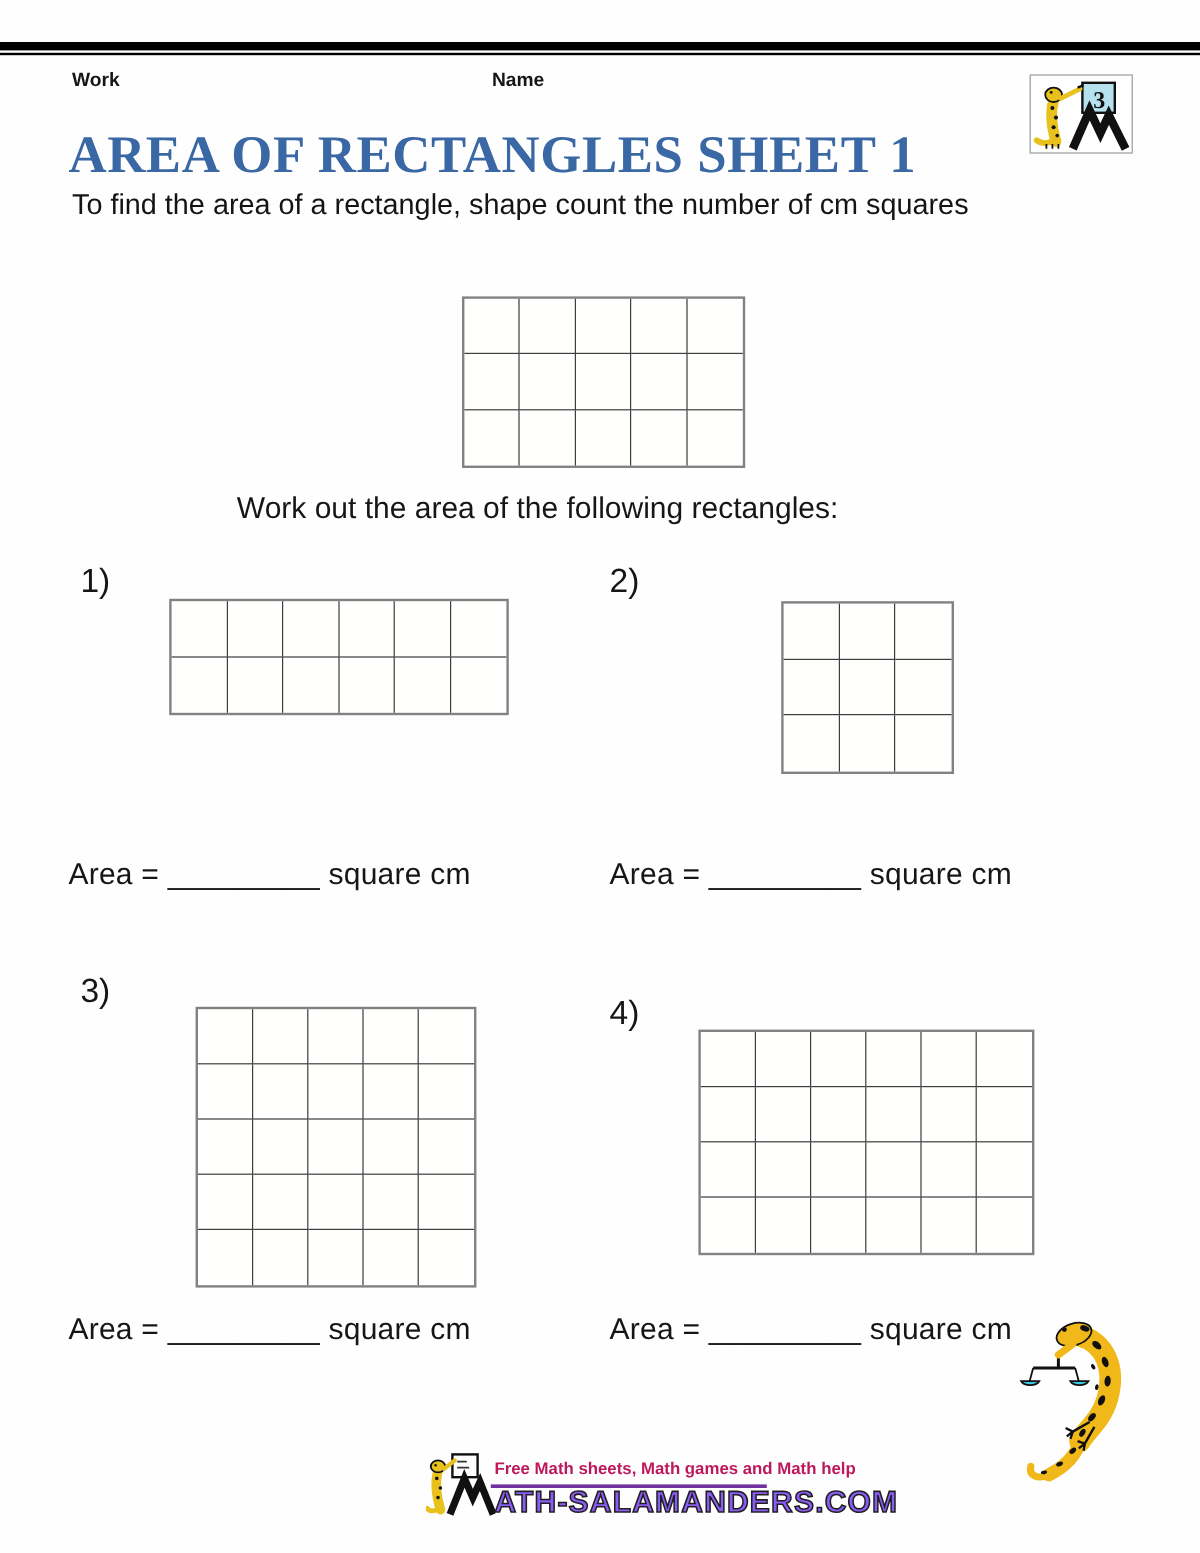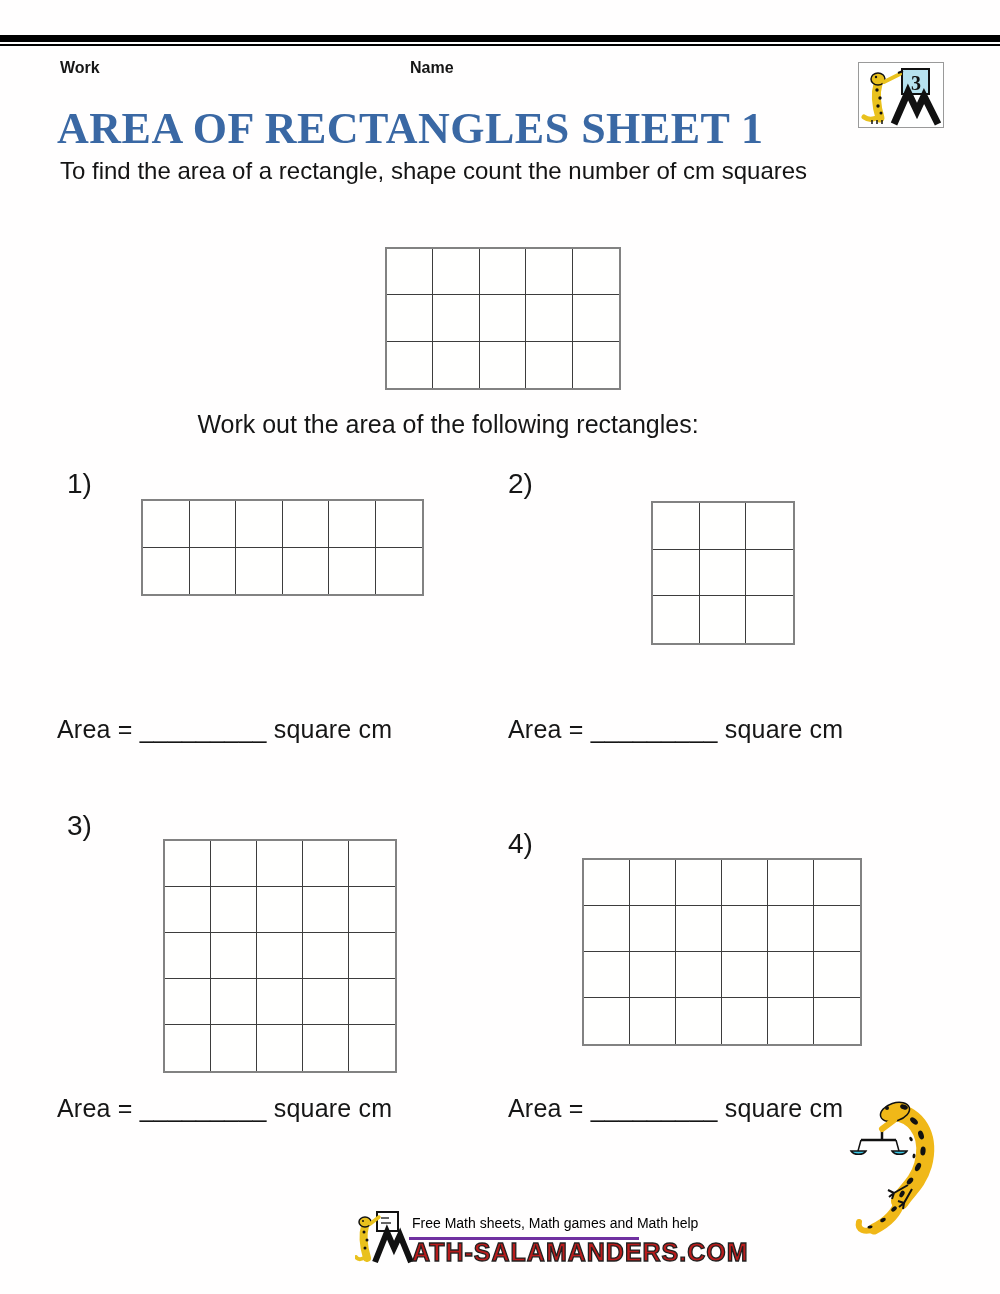--- a/index.html
+++ b/index.html
@@ -43,24 +43,24 @@
 
   .area-line{position:absolute;font-size:25px;white-space:nowrap;letter-spacing:.2px;}
   #area-1{left:57px;top:715px;}
   #area-2{left:508px;top:715px;}
   #area-3{left:57px;top:1094px;}
   #area-4{left:508px;top:1094px;}
 
   .salamander-right{position:absolute;left:848px;top:1093px;}
 
   .footer-logo{position:absolute;left:355px;top:1210px;}
-  .footer-tagline{position:absolute;left:412px;top:1215px;font-size:14px;font-weight:400;color:#000000;white-space:nowrap;}
+  .footer-tagline{position:absolute;left:412px;top:1215px;font-size:14px;font-weight:700;color:#be185d;white-space:nowrap;}
   .footer-rule{position:absolute;left:409px;top:1237px;width:230px;height:3px;background:#7030a0;}
   .footer-site{position:absolute;left:412px;top:1238px;font-size:25px;font-weight:700;
-    letter-spacing:1px;color:#b91c1c;-webkit-text-stroke:1.3px #1f1f1f;white-space:nowrap;}
+    letter-spacing:1px;color:#8b5cf6;-webkit-text-stroke:1.3px #1f1f1f;white-space:nowrap;}
 </style>
 </head>
 <body>
 
 <div class="page">
 
   <div class="rule-thick"></div>
   <div class="rule-thin"></div>
 
   <div class="name-label">Work</div>

